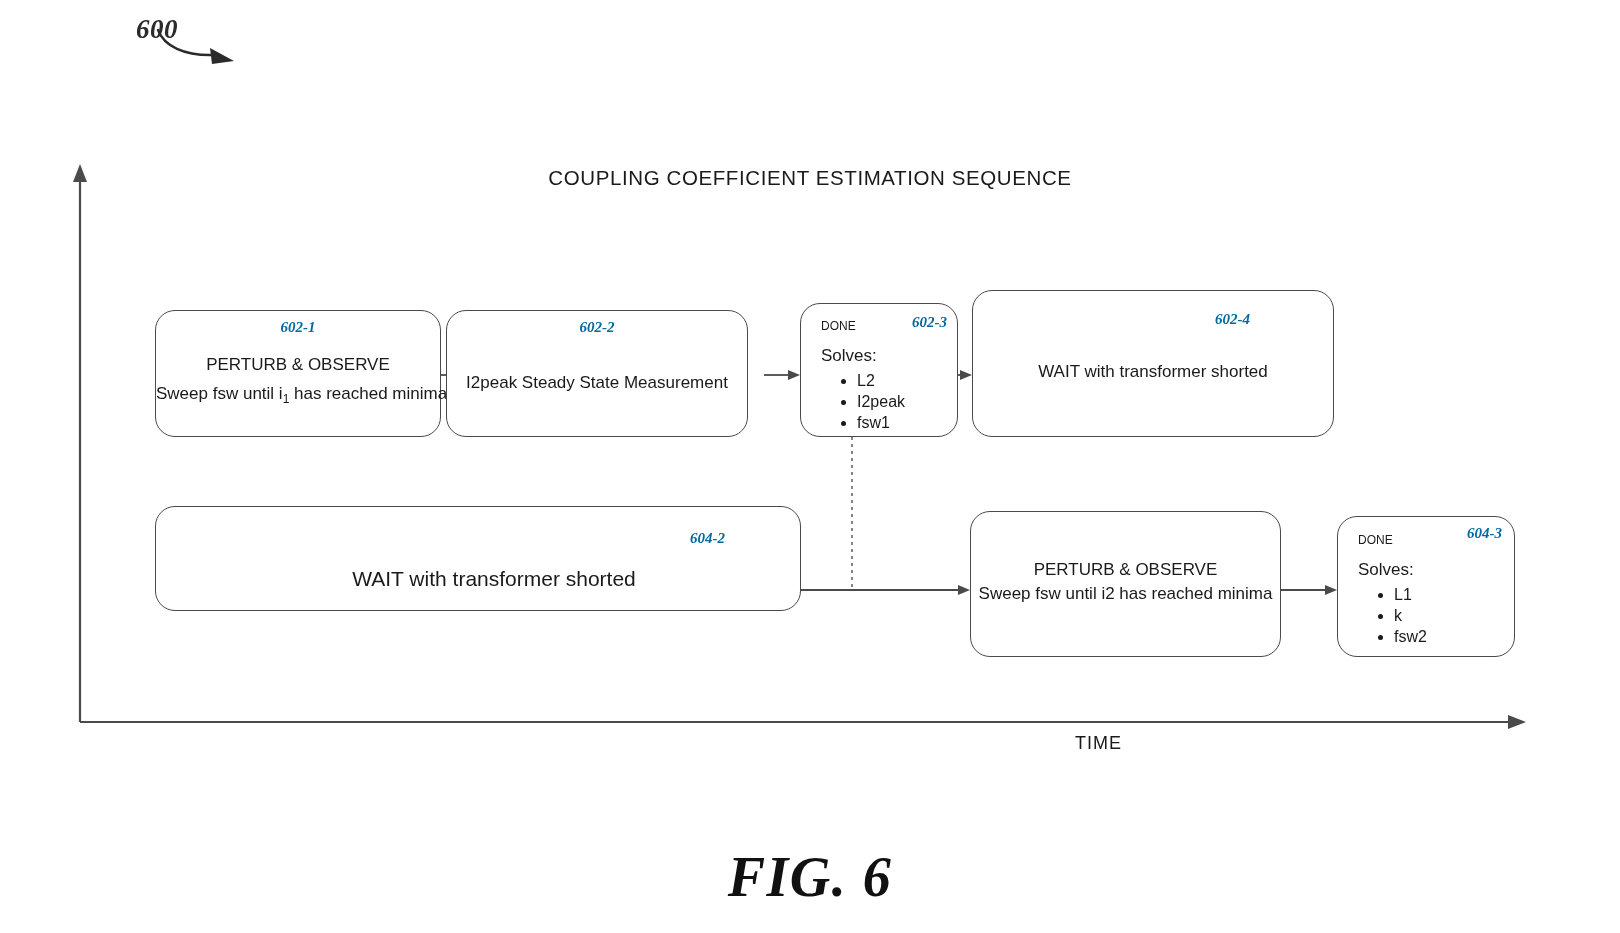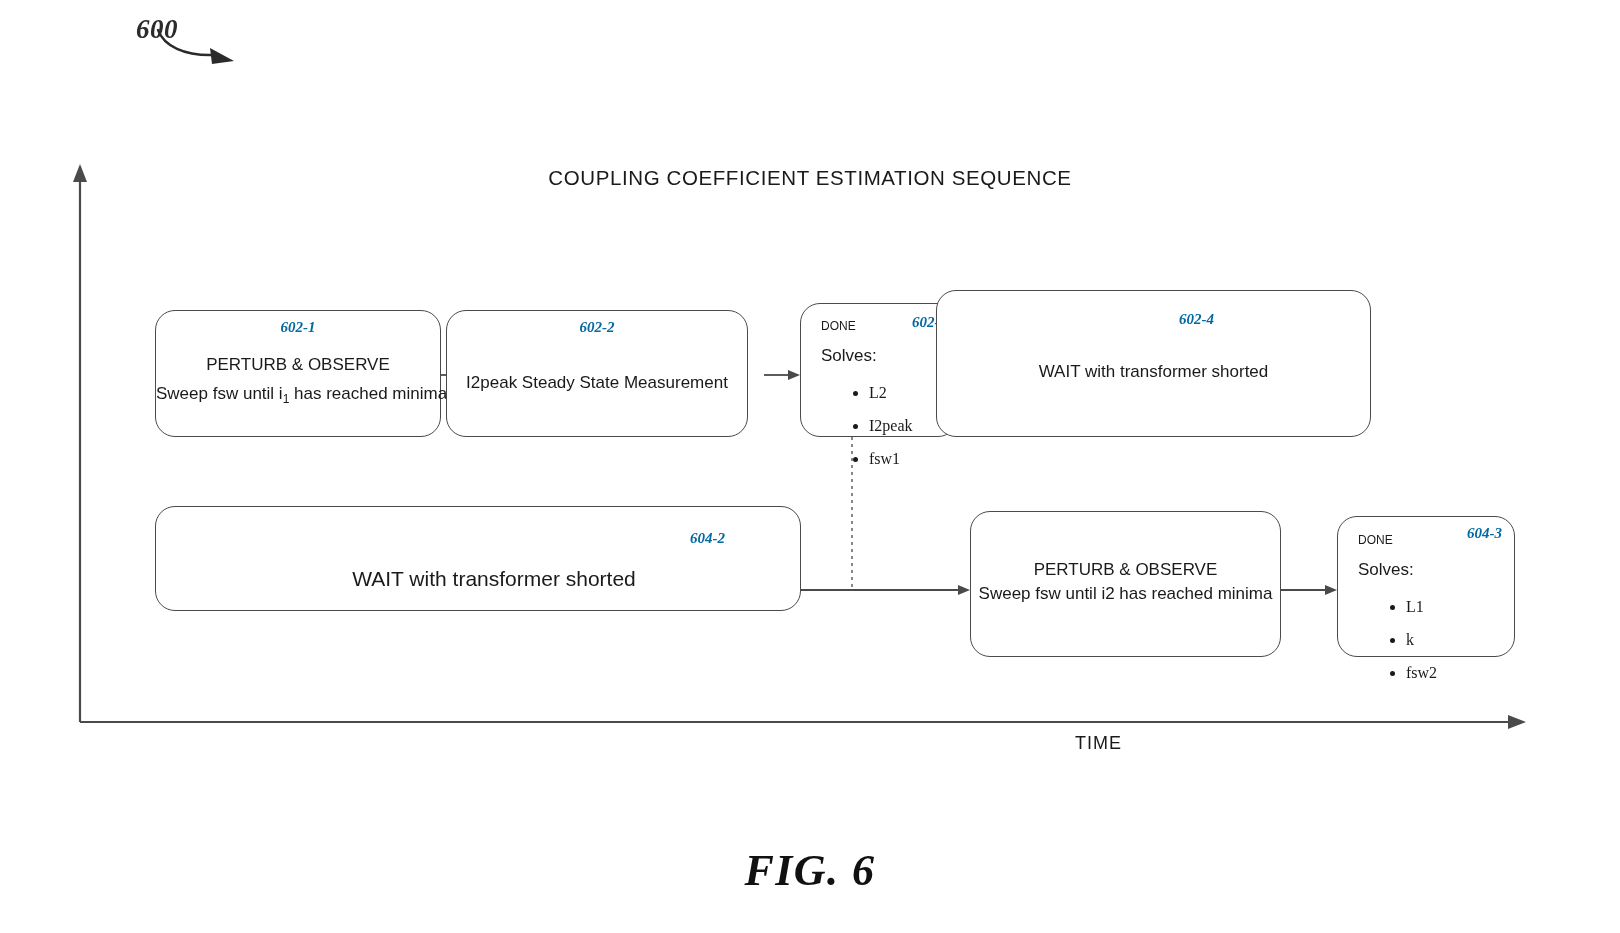--- a/index.html
+++ b/index.html
@@ -125,21 +125,21 @@
     position: absolute;
     left: 34px;
     top: 66px;
     margin: 0;
     padding: 0 0 0 22px;
     list-style: disc;
     font-size: 16px;
     line-height: 21px;
     color: #1a1a1a;
   }
-  .solves-list li { padding: 0; margin: 12px; font-family: Liberation Serif, serif; }
+  .solves-list li { padding: 0; margin: 0; }
 
   
   .time-label {
     position: absolute;
     left: 1075px;
     top: 733px;
     width: 90px;
     font-size: 18px;
     letter-spacing: 1px;
     color: #1a1a1a;
@@ -148,21 +148,21 @@
   
   .fig-caption {
     position: absolute;
     left: 0;
     top: 845px;
     width: 1620px;
     text-align: center;
     font-family: "Liberation Serif", serif;
     font-style: italic;
     font-weight: 700;
-    font-size: 44px;
+    font-size: 56px;
     letter-spacing: 1.5px;
     color: #111111;
   }
 </style>
 </head>
 <body>
 
 <div id="figure">
 
   <div class="ref-600">600</div>
@@ -220,21 +220,21 @@
       <div class="box-ref" style="right:10px; top:10px;">602-3</div>
       <div class="solves-label">Solves:</div>
       <ul class="solves-list">
         <li>L2</li>
         <li>I2peak</li>
         <li>fsw1</li>
       </ul>
     </div>
   </div>
 
-  <div class="box" style="left:936px; top:290px; width:435px; height:147px;text-decoration:underline;">
+  <div class="box" style="left:972px; top:290px; width:362px; height:147px;text-decoration:underline;">
     <div class="box-inner">
       <div class="box-ref" style="left:242px; top:20px;">602-4</div>
       <div class="box-text" style="top:71px;">WAIT with transformer shorted</div>
     </div>
   </div>
 
   <div class="box" style="left:155px; top:506px; width:646px; height:105px;padding-left:32px;">
     <div class="box-inner">
       <div class="box-ref" style="left:502px; top:23px;">604-2</div>
       <div class="box-text" style="top:60px; font-size:21px;">WAIT with transformer shorted</div>

